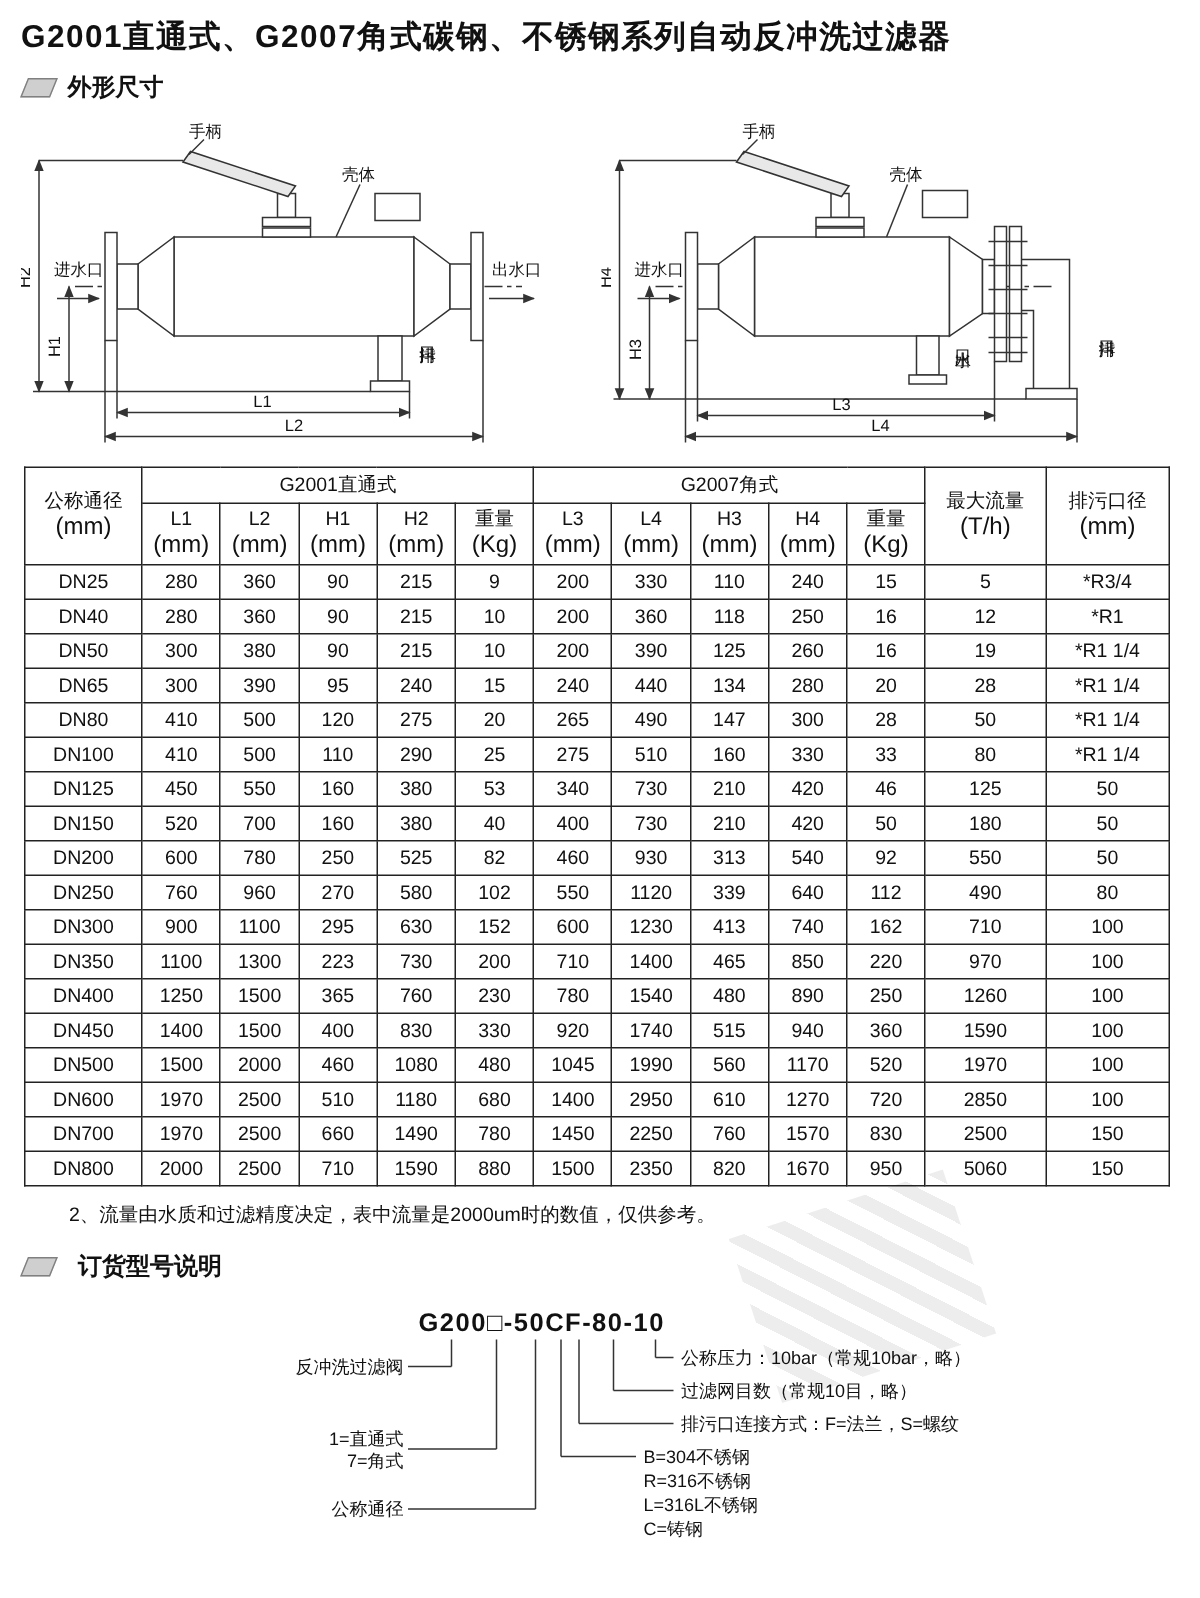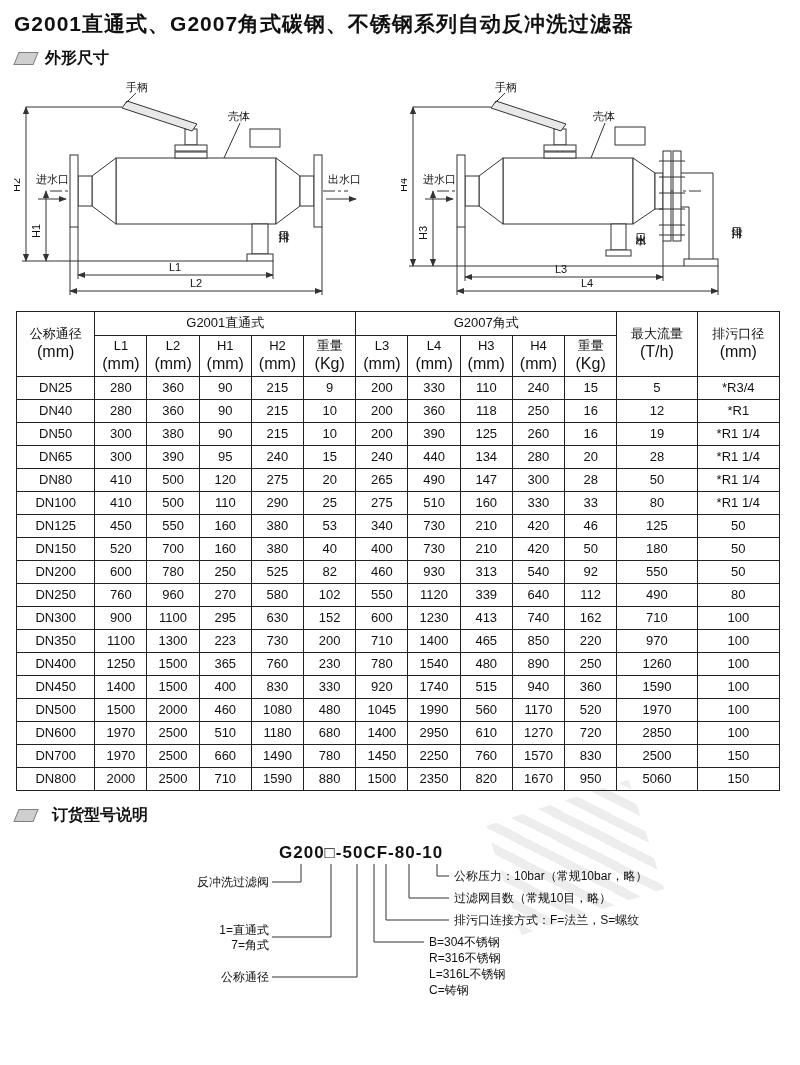--- a/index.html
+++ b/index.html
@@ -488,20 +488,21 @@
           <td>820</td>
           <td>1670</td>
           <td>950</td>
           <td>5060</td>
           <td>150</td>
         </tr>
       </tbody>
   </table>
 
   <div class="notes">
+    <div class="l2">2、流量由水质和过滤精度决定，表中流量是2000um时的数值，仅供参考。</div>
   </div>
 
   <div class="watermark"></div>
 
   <div class="section-head ordering-head">
     <span class="para-icon"></span>
     <span>订货型号说明</span>
   </div>
 
   <div class="model-wrap">

